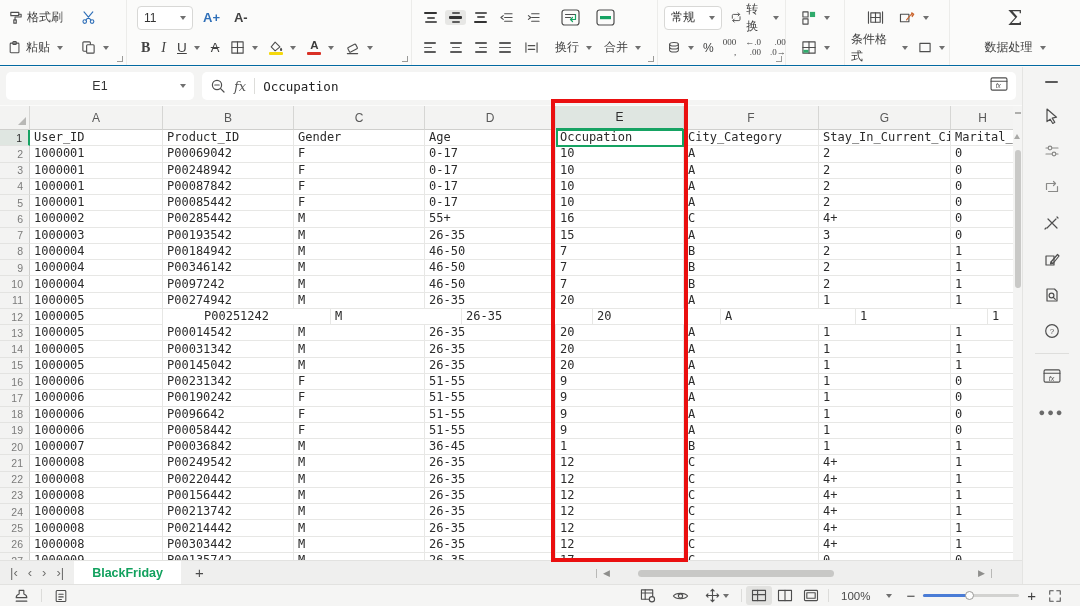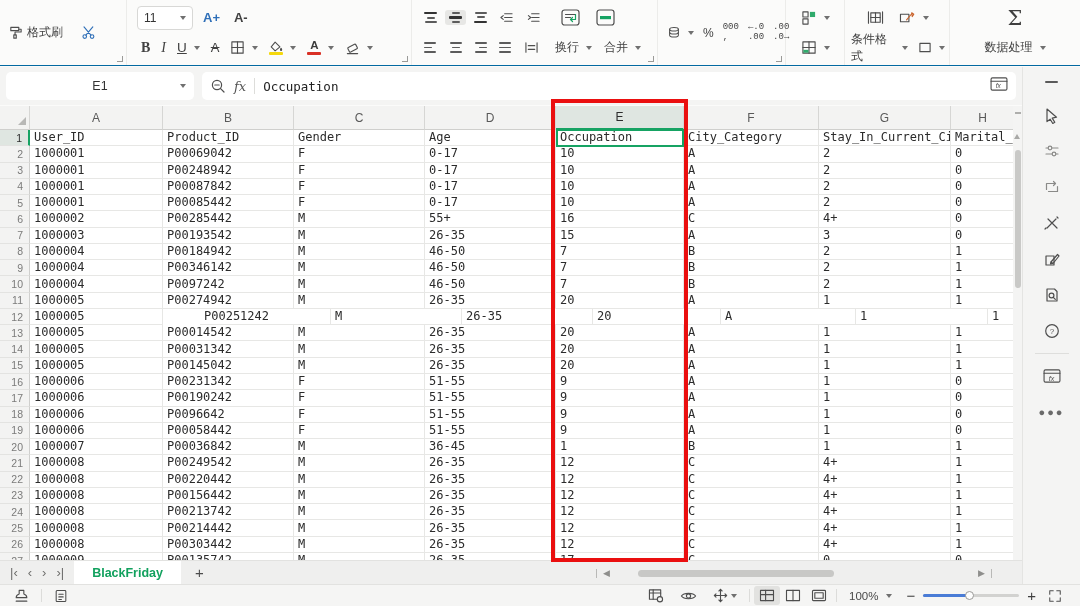--- a/index.html
+++ b/index.html
@@ -15,21 +15,21 @@
   .chev { width:0; height:0; border-left:3.5px solid transparent; border-right:3.5px solid transparent; border-top:4px solid #707070; margin-left:3px; }
   .corner { position:absolute; right:3px; bottom:3px; width:6px; height:6px; border-right:1.4px solid #9a9a98; border-bottom:1.4px solid #9a9a98; }
   .selectbox { display:flex; align-items:center; justify-content:space-between; background:#fff; border:1px solid #d8d8d6; border-radius:4px; height:24px; padding:0 6px; font-size:12px; color:#333; }
   svg.ic { stroke:#4e4e4e; fill:none; stroke-width:1.2; stroke-linecap:round; stroke-linejoin:round; }
   .cbar { display:inline-block; width:14px; height:3px; border-radius:1px; margin-top:0px; }
   .stackico { display:flex; flex-direction:column; align-items:center; line-height:1; }
   .b3 { width:13px; display:flex; flex-direction:column; gap:2.6px; }
   .b3 i { height:1.7px; background:#5c5c5c; border-radius:1px; display:block; }
   .b3.alignL i { align-self:flex-start; } .b3.alignC i { align-self:center; } .b3.alignR i { align-self:flex-end; }
   .w12{width:12px;} .w8{width:8px;}
-  .numico { font-family:Liberation Mono, monospace; font-size:9px; color:#454545; line-height:1.05; text-align:left; }
+  .numico { font-family:Liberation Serif, serif; font-size:9px; color:#454545; line-height:1.05; text-align:right; }
 
   
   #fbar { position:absolute; left:0; top:67px; width:1022px; height:38px; background:#f4f4f3; display:flex; align-items:center; padding:0 6px; gap:8px; }
   #namebox { width:188px; height:28px; background:#fff; border-radius:5px; display:flex; align-items:center; justify-content:center; font-size:12.5px; color:#333; position:relative; }
   #namebox .chev { position:absolute; right:8px; }
   #fxfield { flex:1; height:28px; background:#fff; border-radius:5px; display:flex; align-items:center; padding:0 8px; gap:8px; }
   #fxfield .sep { width:1px; height:16px; background:#ddddda; }
   .fxtext { font-style:italic; font-family:"DejaVu Serif",serif; font-size:13px; color:#555; }
   #fxvalue { font-family:"DejaVu Sans Mono",monospace; font-size:12.5px; color:#222; }
 
@@ -105,20 +105,37 @@
           <span>格式刷</span>
         </span>
         <span class="tbtn">
           <svg class="ic" width="15" height="15" viewBox="0 0 16 16" style="stroke:#2f6fb8;">
               <circle cx="4" cy="12.3" r="1.9"></circle>
               <circle cx="11.8" cy="12.3" r="1.9"></circle>
               <path d="M5.2 10.8L12.6 2M10.6 10.8L3.2 2"></path>
             </svg>
         </span>
       </div>
+      <div class="rr" style="gap:10px;">
+        <span class="tbtn">
+          <svg class="ic" width="14" height="15" viewBox="0 0 16 16">
+              <rect x="2.5" y="3" width="10" height="11" rx="1"></rect>
+              <rect x="5.5" y="1.3" width="4" height="3.2" rx="0.8"></rect>
+            </svg>
+          <span>粘贴</span>
+            <span class="chev"></span>
+        </span>
+        <span class="tbtn">
+          <svg class="ic" width="15" height="15" viewBox="0 0 16 16">
+              <rect x="2" y="2" width="8" height="10" rx="1"></rect>
+              <rect x="6" y="5" width="8" height="9" rx="1" fill="#fbfbfa"></rect>
+            </svg>
+          <span class="chev"></span>
+        </span>
+      </div>
       <span class="corner"></span>
     </div>
 
     <div class="rgroup" style="width:285px; padding-left:10px;">
       <div class="rr" style="gap:6px;">
         <span class="selectbox" style="width:56px;">
           <span>11</span>
             <span class="chev"></span>
         </span>
         <span class="tbtn" style="color:#2f6fb8;font-weight:bold;font-size:13px;">A+</span>
@@ -258,20 +275,36 @@
           </span>
         <span class="tbtn">
             <span>合并</span>
             <span class="chev"></span>
           </span>
       </div>
       <span class="corner"></span>
     </div>
 
     <div class="rgroup" style="width:128px; padding-left:6px;">
+      <div class="rr" style="gap:6px;">
+        <span class="selectbox" style="width:64px;">
+          <span>常规</span>
+            <span class="chev"></span>
+        </span>
+        <span class="tbtn" style="padding:2px 2px;">
+          <svg class="ic" width="15" height="13" viewBox="0 0 16 14">
+              <path d="M3 8V4.5A1.5 1.5 0 014.5 3H12"></path>
+              <path d="M10.5 1l2 2-2 2"></path>
+              <path d="M13 6v3.5a1.5 1.5 0 01-1.5 1.5H4"></path>
+              <path d="M5.5 13l-2-2 2-2"></path>
+            </svg>
+          <span>转换</span>
+            <span class="chev"></span>
+        </span>
+      </div>
       <div class="rr" style="gap:7px; padding-left:2px;">
         <span class="tbtn" style="padding:2px 1px;">
           <svg class="ic" width="14" height="14" viewBox="0 0 16 16">
               <ellipse cx="8" cy="3.8" rx="5" ry="2"></ellipse>
               <path d="M3 3.8v3.4c0 1.1 2.2 2 5 2s5-.9 5-2V3.8"></path>
               <path d="M3 7.2v3.4c0 1.1 2.2 2 5 2s5-.9 5-2V7.2"></path>
             </svg>
           <span class="chev"></span>
         </span>
         <span class="tbtn" style="font-size:12px;padding:2px 1px;">%</span>
@@ -831,21 +864,21 @@
             <path d="M8.5 1.5v11"></path>
           </svg>
       </span>
       <span class="viewbtn">
         <svg class="ic" width="16" height="13" viewBox="0 0 17 14">
             <rect x="1.5" y="1.5" width="14" height="11" rx="1"></rect>
             <rect x="4" y="4" width="9" height="6"></rect>
           </svg>
       </span>
       <span class="vdiv"></span>
-      <span class="sbic" style="gap:5px;">
+      <span class="sbic" style="gap:13px;">
         <span>100%</span>
         <span class="chev"></span>
       </span>
       <div id="zoomctl">
         <span class="pm">−</span>
         <span id="zoomtrack">
           <span id="zoomfill"></span>
           <span id="zoomknob"></span>
         </span>
         <span class="pm">+</span>

